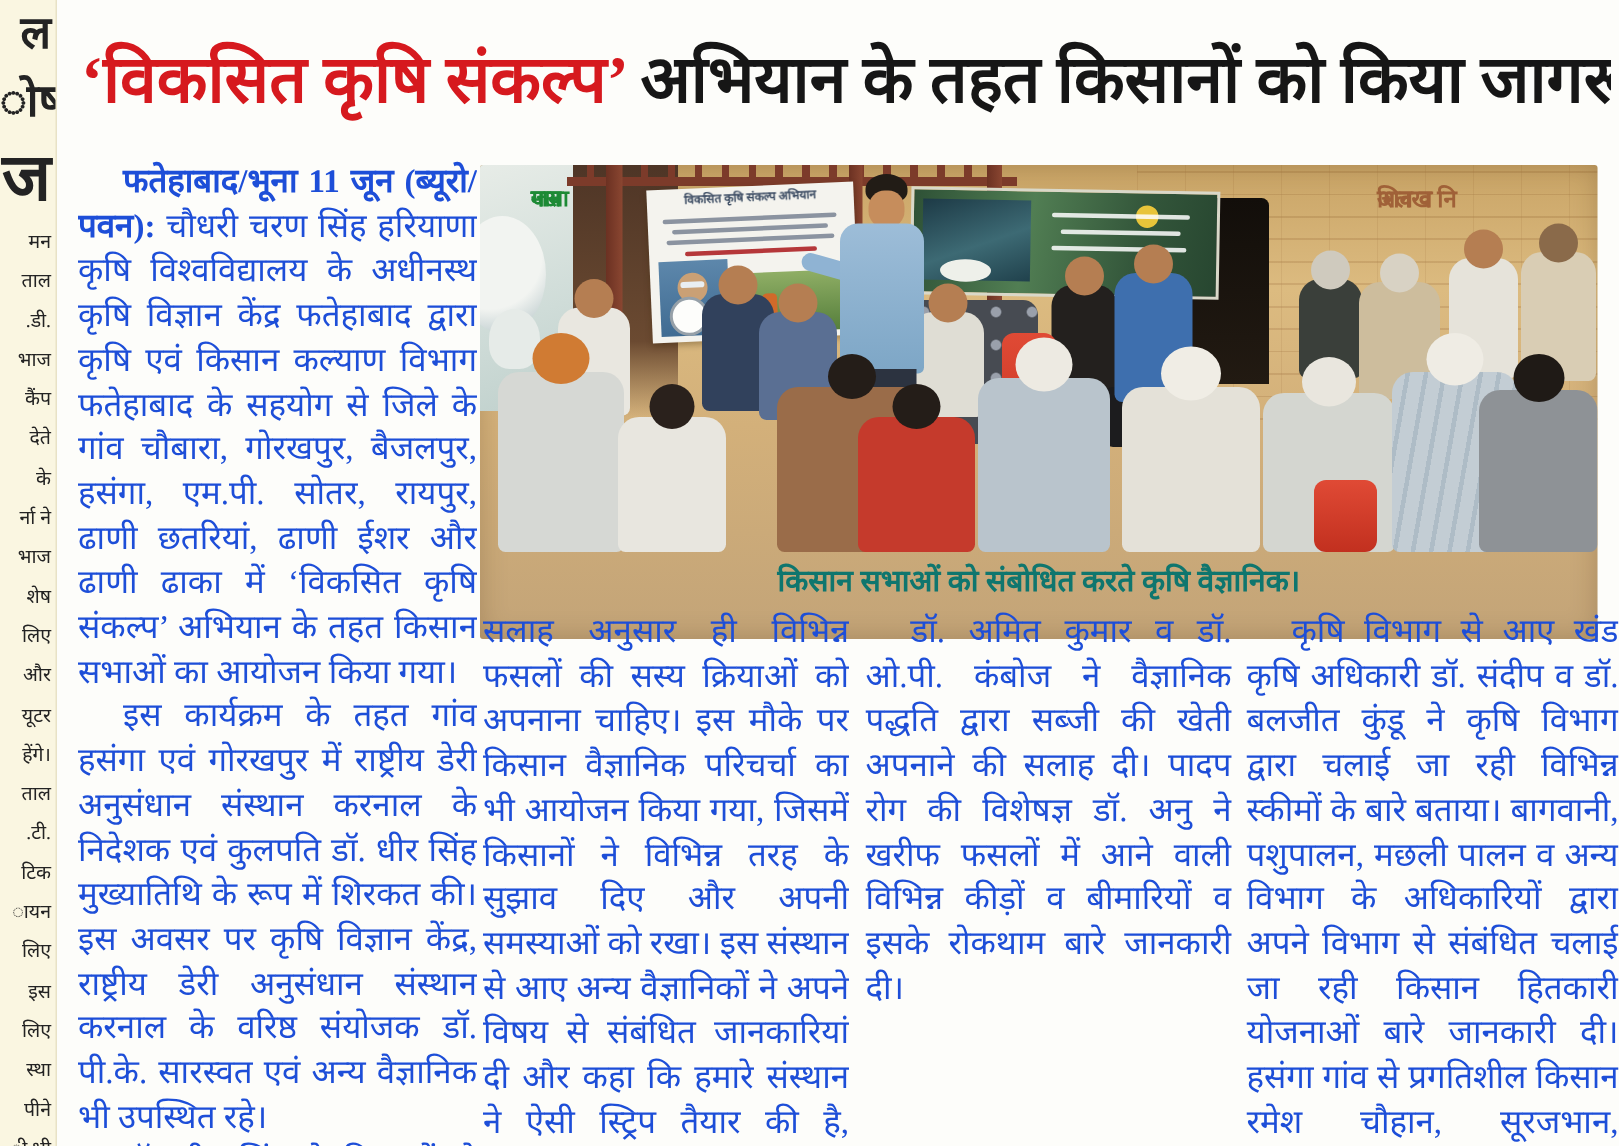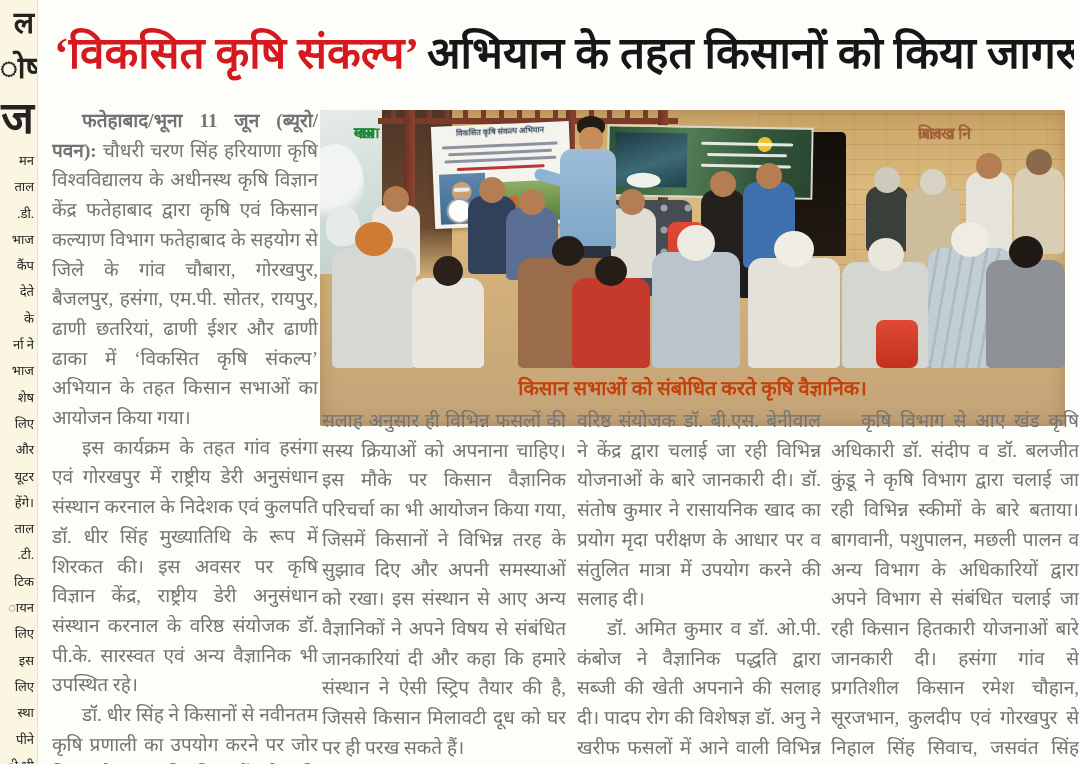--- a/index.html
+++ b/index.html
@@ -21,21 +21,21 @@
   
   .headline{
     position:absolute;left:54px;top:12px;width:1020px;height:92px;
     font-size:44px;font-weight:700;line-height:84px;white-space:nowrap;overflow:hidden;
     letter-spacing:0px;color:#161616;
   }
   .headline .hl-red{color:#d6191e;}
   
   .col{
     position:absolute;text-align:justify;
-    font-size:19px;line-height:29.7px;color:#737373;
+    font-size:22px;line-height:29.7px;color:#1d4ed8;
   }
   .col p{margin:0;}
   .col p.indent{text-indent:30px;}
   .col b{font-weight:700;}
   #col1{left:52px;top:106px;width:266px;height:658px;overflow:hidden;}
   #col2{left:322px;top:406px;width:244px;height:358px;overflow:hidden;}
   #col3{left:577px;top:406px;width:244px;height:358px;overflow:hidden;}
   #col4{left:831px;top:406px;width:248px;height:358px;overflow:hidden;}
   
   .photo{
@@ -115,21 +115,21 @@
     background:#474b52;
     background-image:radial-gradient(circle at 8px 8px,#9aa0ab 3px,transparent 4px);
     background-size:24px 22px;}
   .blkchair{left:416px;top:148px;width:64px;height:40px;background:#1c1c1e;border-radius:6px;z-index:5;}
   .redchair{background:linear-gradient(180deg,#e04a35,#c2301f);border-radius:8px;}
   .rc1{left:348px;top:112px;width:36px;height:98px;z-index:7;}
   .rc2{left:556px;top:210px;width:42px;height:48px;z-index:9;}
   
   .caption{
     position:absolute;left:320px;top:374px;width:745px;text-align:center;
-    font-size:20px;line-height:28px;color:#c2410c;font-weight:600;
+    font-size:20px;line-height:28px;color:#0f766e;font-weight:600;
   }
 </style>
 </head>
 <body>
 
 <div class="side-strip">
     <div class="frag frag-lg">ल</div>
     <div class="frag frag-lg">ोष</div>
     <div class="frag frag-xl">ज</div>
     <div class="frag">मन</div>
@@ -291,18 +291,17 @@
     </div>
 </div>
 
 <div class="caption">किसान सभाओं को संबोधित करते कृषि वैज्ञानिक।</div>
 
 <div class="col" id="col2">
     <p>सलाह अनुसार ही विभिन्न फसलों की सस्य क्रियाओं को अपनाना चाहिए। इस मौके पर किसान वैज्ञानिक परिचर्चा का भी आयोजन किया गया, जिसमें किसानों ने विभिन्न तरह के सुझाव दिए और अपनी समस्याओं को रखा। इस संस्थान से आए अन्य वैज्ञानिकों ने अपने विषय से संबंधित जानकारियां दी और कहा कि हमारे संस्थान ने ऐसी स्ट्रिप तैयार की है, जिससे किसान मिलावटी दूध को घर पर ही परख सकते हैं।</p>
     <p class="indent">कृषि विज्ञान केंद्र फतेहाबाद के</p>
   </div>
 <div class="col" id="col3">
-    <p>वरिष्ठ संयोजक डॉ. बी.एस. बेनीवाल ने केंद्र द्वारा चलाई जा रही विभिन्न योजनाओं के बारे जानकारी दी। डॉ. संतोष कुमार ने रासायनिक खाद का प्रयोग मृदा परीक्षण के आधार पर व संतुलित मात्रा में उपयोग करने की सलाह दी।</p>
     <p class="indent">डॉ. अमित कुमार व डॉ. ओ.पी. कंबोज ने वैज्ञानिक पद्धति द्वारा सब्जी की खेती अपनाने की सलाह दी। पादप रोग की विशेषज्ञ डॉ. अनु ने खरीफ फसलों में आने वाली विभिन्न कीड़ों व बीमारियों व इसके रोकथाम बारे जानकारी दी।</p>
   </div>
 <div class="col" id="col4">
     <p class="indent">कृषि विभाग से आए खंड कृषि अधिकारी डॉ. संदीप व डॉ. बलजीत कुंडू ने कृषि विभाग द्वारा चलाई जा रही विभिन्न स्कीमों के बारे बताया। बागवानी, पशुपालन, मछली पालन व अन्य विभाग के अधिकारियों द्वारा अपने विभाग से संबंधित चलाई जा रही किसान हितकारी योजनाओं बारे जानकारी दी। हसंगा गांव से प्रगतिशील किसान रमेश चौहान, सूरजभान, कुलदीप एवं गोरखपुर से निहाल सिंह सिवाच, जसवंत सिंह सहित लगभग 200 से अधिक किसानों ने भाग लिया व कृषि संबंधी जानकारी हासिल की।</p>
   </div>
 
 </body></html>

